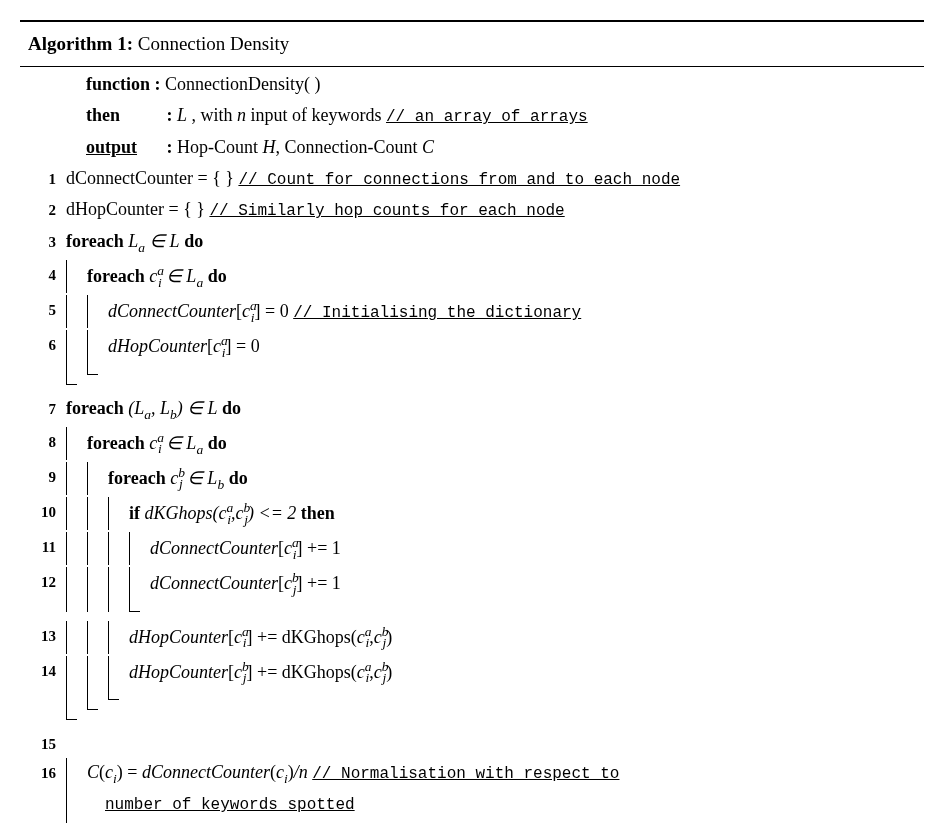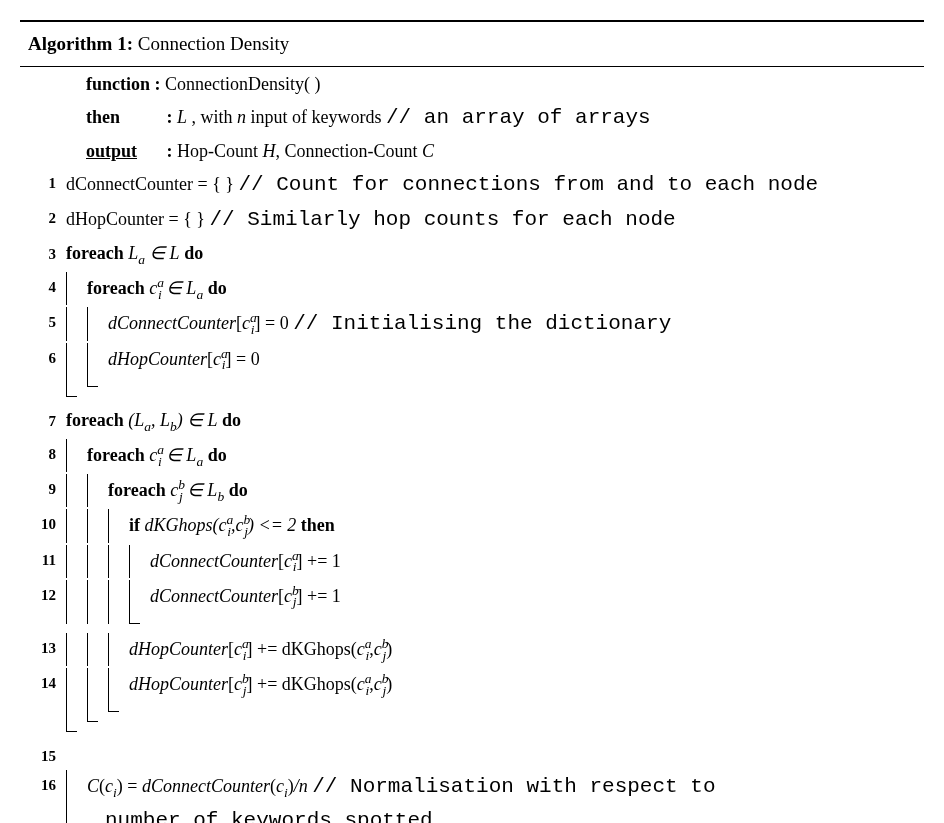--- a/index.html
+++ b/index.html
@@ -59,21 +59,21 @@
     display: inline-block;
     width: 20px;
     flex-shrink: 0;
   }
   .code {
     flex: 1;
     padding-right: 8px;
   }
   .bold { font-weight: bold; }
   .it { font-style: italic; }
-  .tt { font-family: "Courier New", monospace; font-size: 21px; }
+  .tt { font-family: "Courier New", monospace; font-size: 16px; text-decoration: underline; }
   .cal { font-family: "Brush Script MT", "Lucida Handwriting", cursive; font-style: italic; }
   .sub { vertical-align: sub; font-size: 0.75em; font-style: italic; }
   .sup { vertical-align: super; font-size: 0.75em; font-style: italic; }
   .gap { height: 8px; }
   .closer {
     display: flex;
     align-items: flex-end;
     height: 10px;
     padding: 0;
   }

